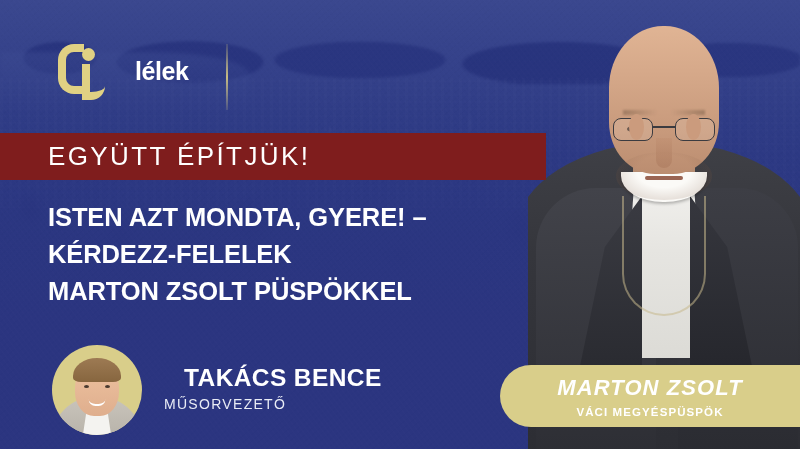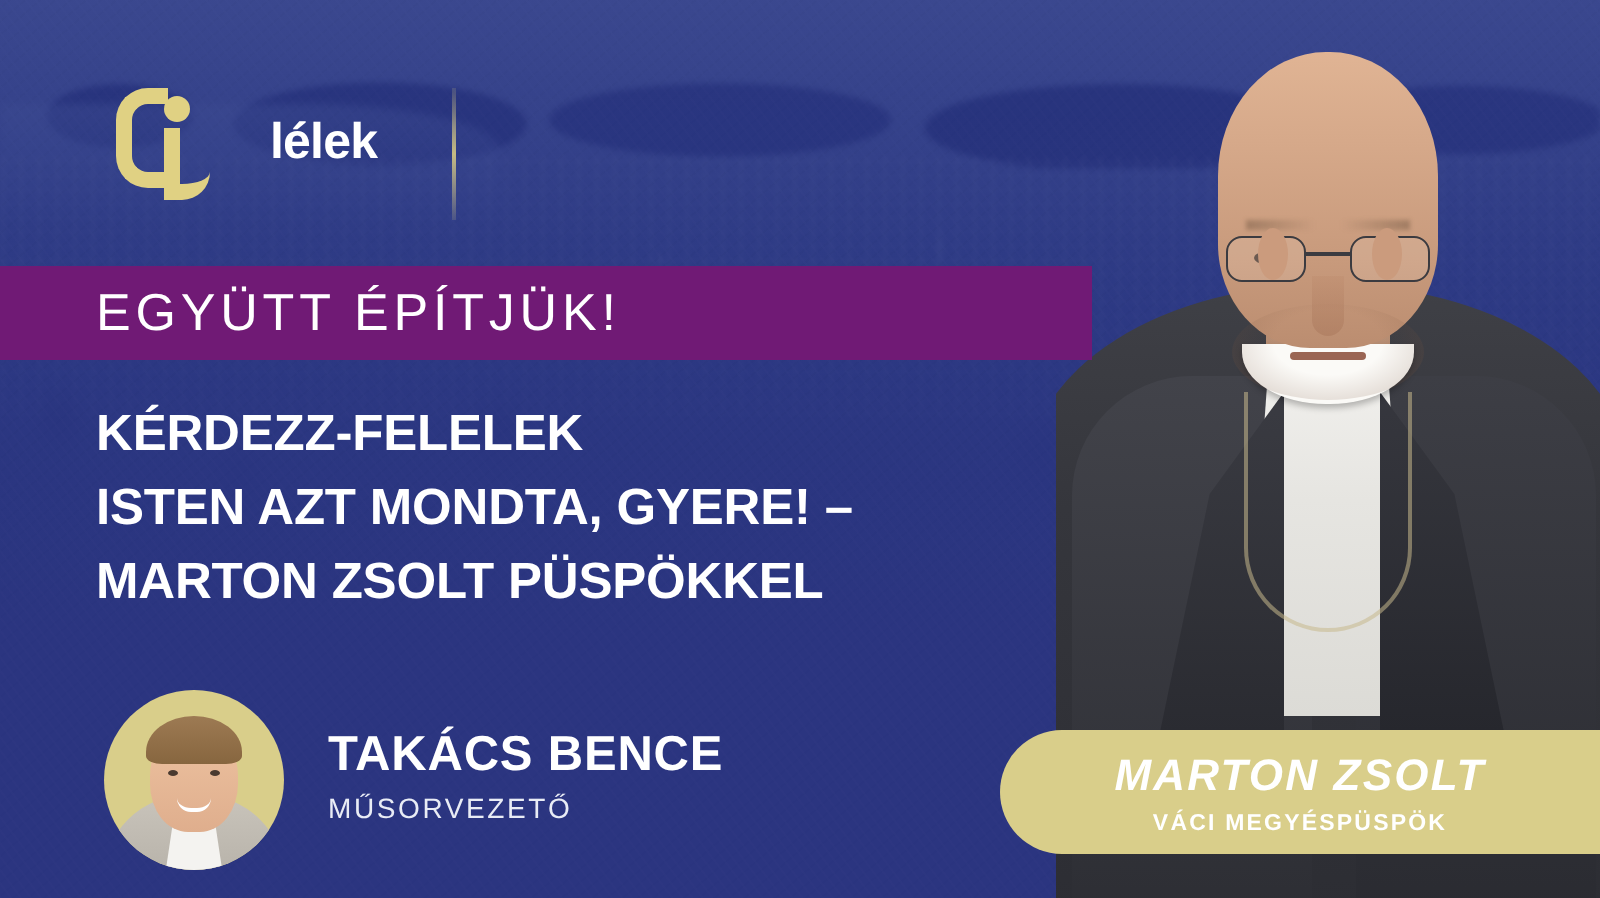--- a/index.html
+++ b/index.html
@@ -203,21 +203,21 @@
   }
   .subtitle{
     position:absolute; left:253px; top:50px;
     color:#dfe2ef; font-size:16.5px; line-height:1.55; font-weight:300;
     letter-spacing:.2px;
   }
 
   
   .banner{
     position:absolute; left:0; top:133px; width:546px; height:47px;
-    background:#701a75;
+    background:#7f1d1d;
   }
   .banner-text{
     position:absolute; left:48px; top:0; height:47px;
     display:flex; align-items:center;
     color:#ffffff; font-size:26px; font-weight:400;
     letter-spacing:2.4px;
   }
 
   
   .title{
@@ -262,21 +262,21 @@
   }
   .av-eyeL,.av-eyeR{ position:absolute; top:40px; width:5px; height:3px; background:#4a3a30; border-radius:50%; }
   .av-eyeL{ left:50%; margin-left:-13px; }
   .av-eyeR{ left:50%; margin-left:8px; }
   .av-smile{
     position:absolute; left:50%; transform:translateX(-50%); top:54px;
     width:17px; height:7px; border-bottom:2.5px solid #fff; border-radius:0 0 12px 12px;
   }
   .host-text{ padding-bottom:4px; }
   .host-name{
-    color:#ffffff; font-size:24.5px; font-weight:bold; letter-spacing:.4px; line-height:1.18;
+    color:#ffffff; font-size:24.5px; font-weight:bold; letter-spacing:.4px; line-height:1.18;margin-left:20px;
   }
   .host-role{
     color:#e9ecf5; font-size:14px; font-weight:300; letter-spacing:1.3px; margin-top:3px;
   }
 
   
   .guest-tag{
     position:absolute; left:500px; top:365px; width:330px; height:62px;
     background:#d9ce8a;
     border-radius:34px 0 0 34px;
@@ -343,22 +343,22 @@
       </div>
     </div>
     <div class="divider"></div>
   </div>
 
   <div class="banner">
     <div class="banner-text">EGYÜTT ÉPÍTJÜK!</div>
   </div>
 
   <div class="title">
+    <div class="title-line">ISTEN AZT MONDTA, GYERE! –</div>
     <div class="title-line">KÉRDEZZ-FELELEK</div>
-    <div class="title-line">ISTEN AZT MONDTA, GYERE! –</div>
     <div class="title-line">MARTON ZSOLT PÜSPÖKKEL</div>
   </div>
 
   <div class="host">
     <div class="avatar">
       <div class="av-body"></div>
       <div class="av-shirt"></div>
       <div class="av-neck"></div>
       <div class="av-head"></div>
       <div class="av-hair"></div>

